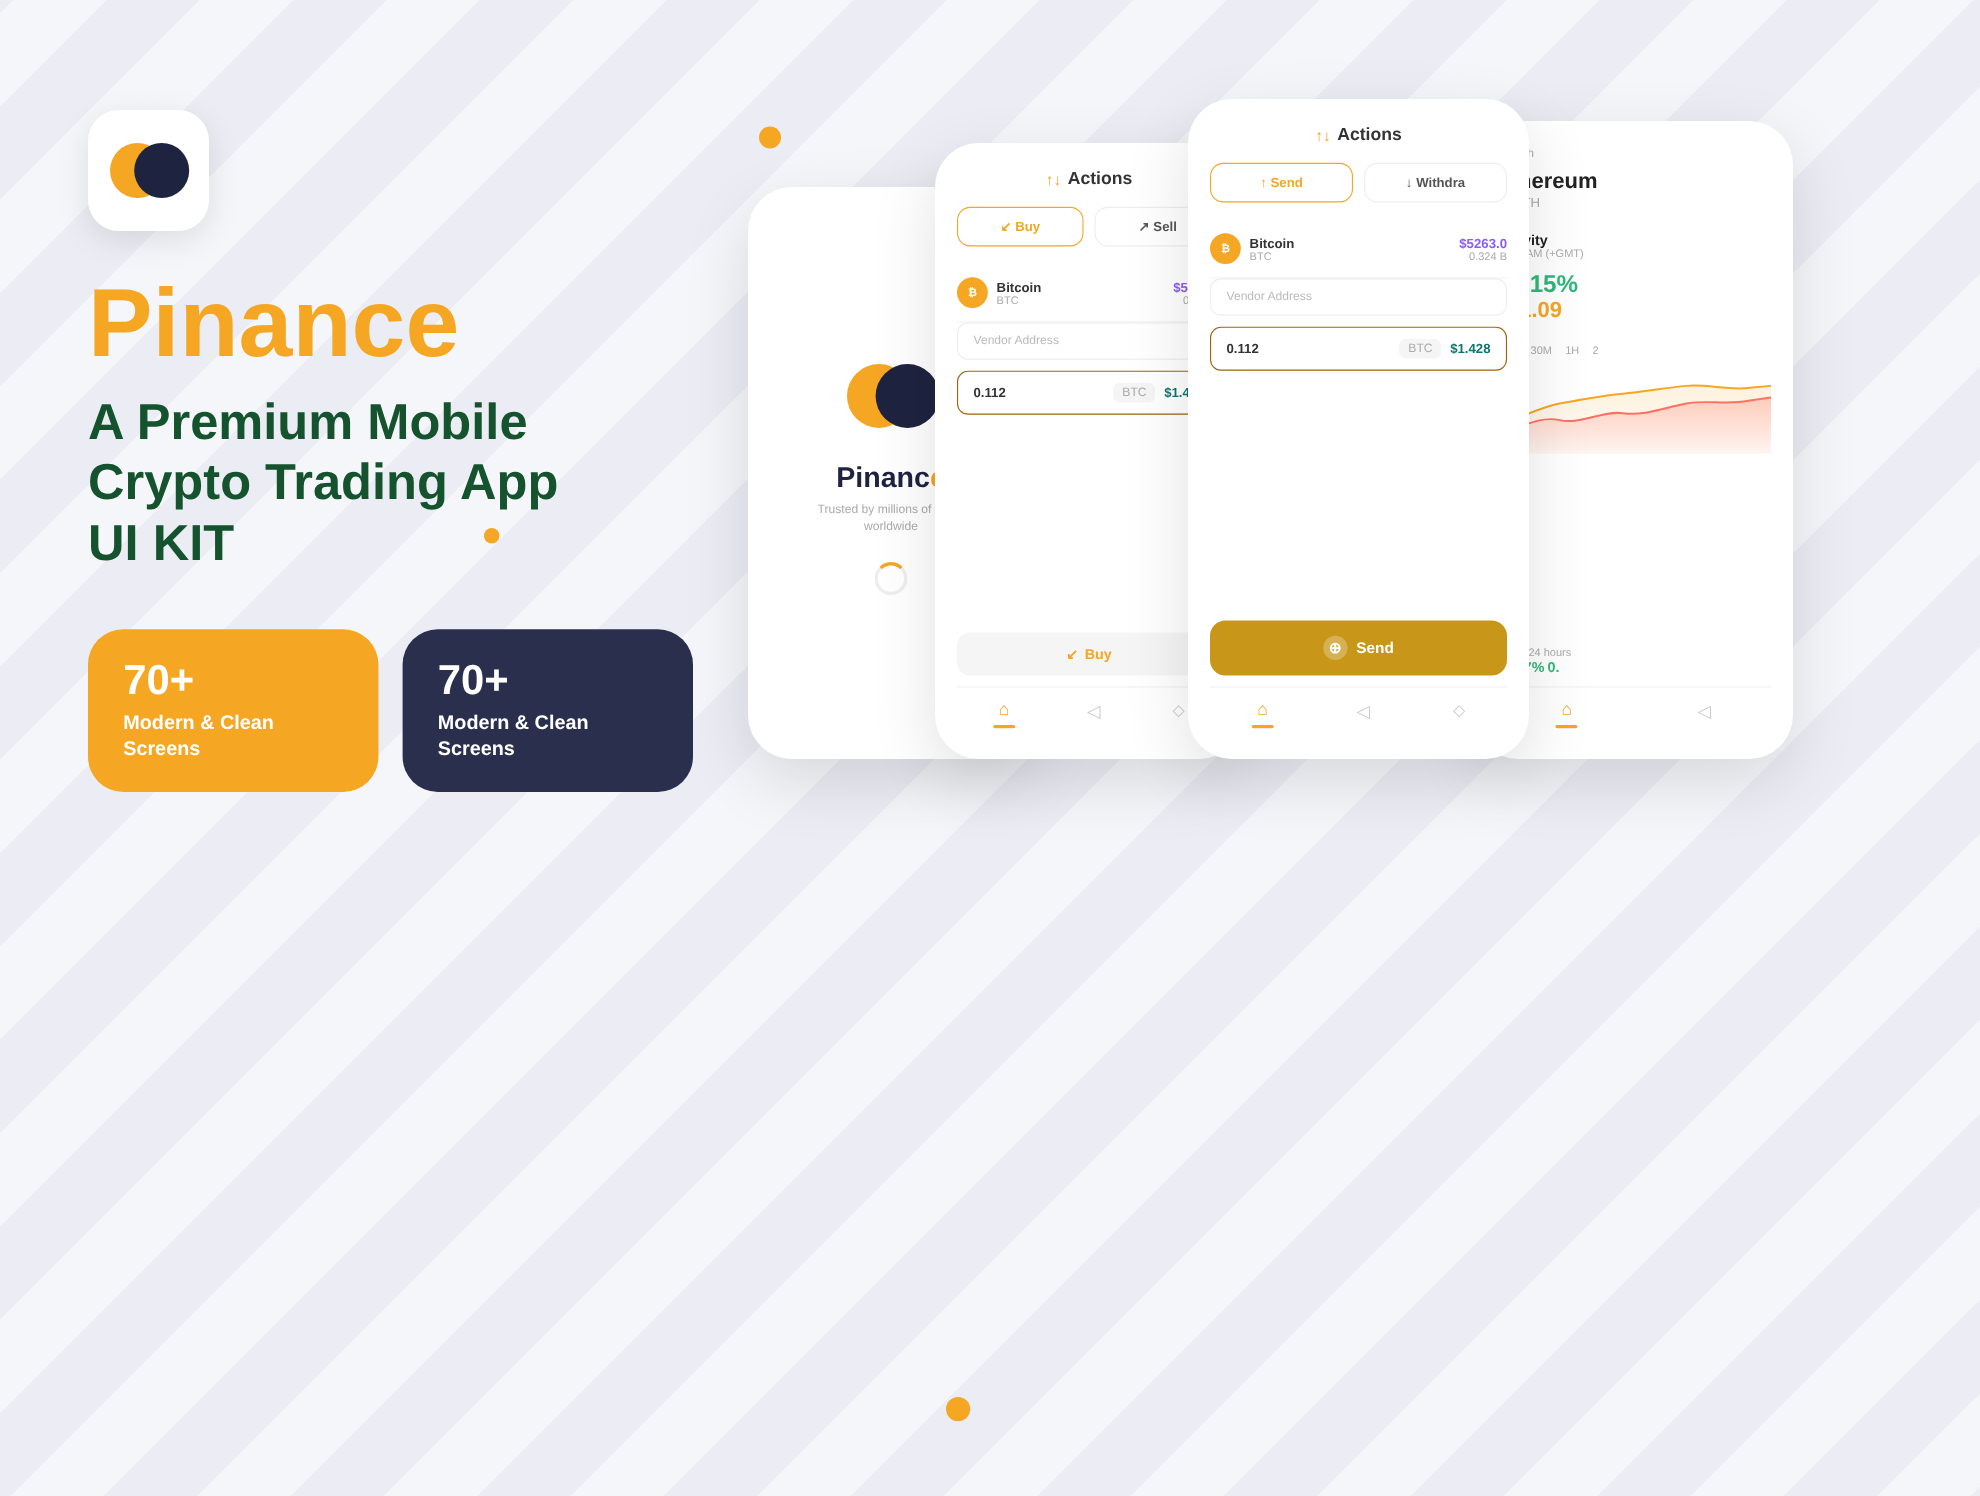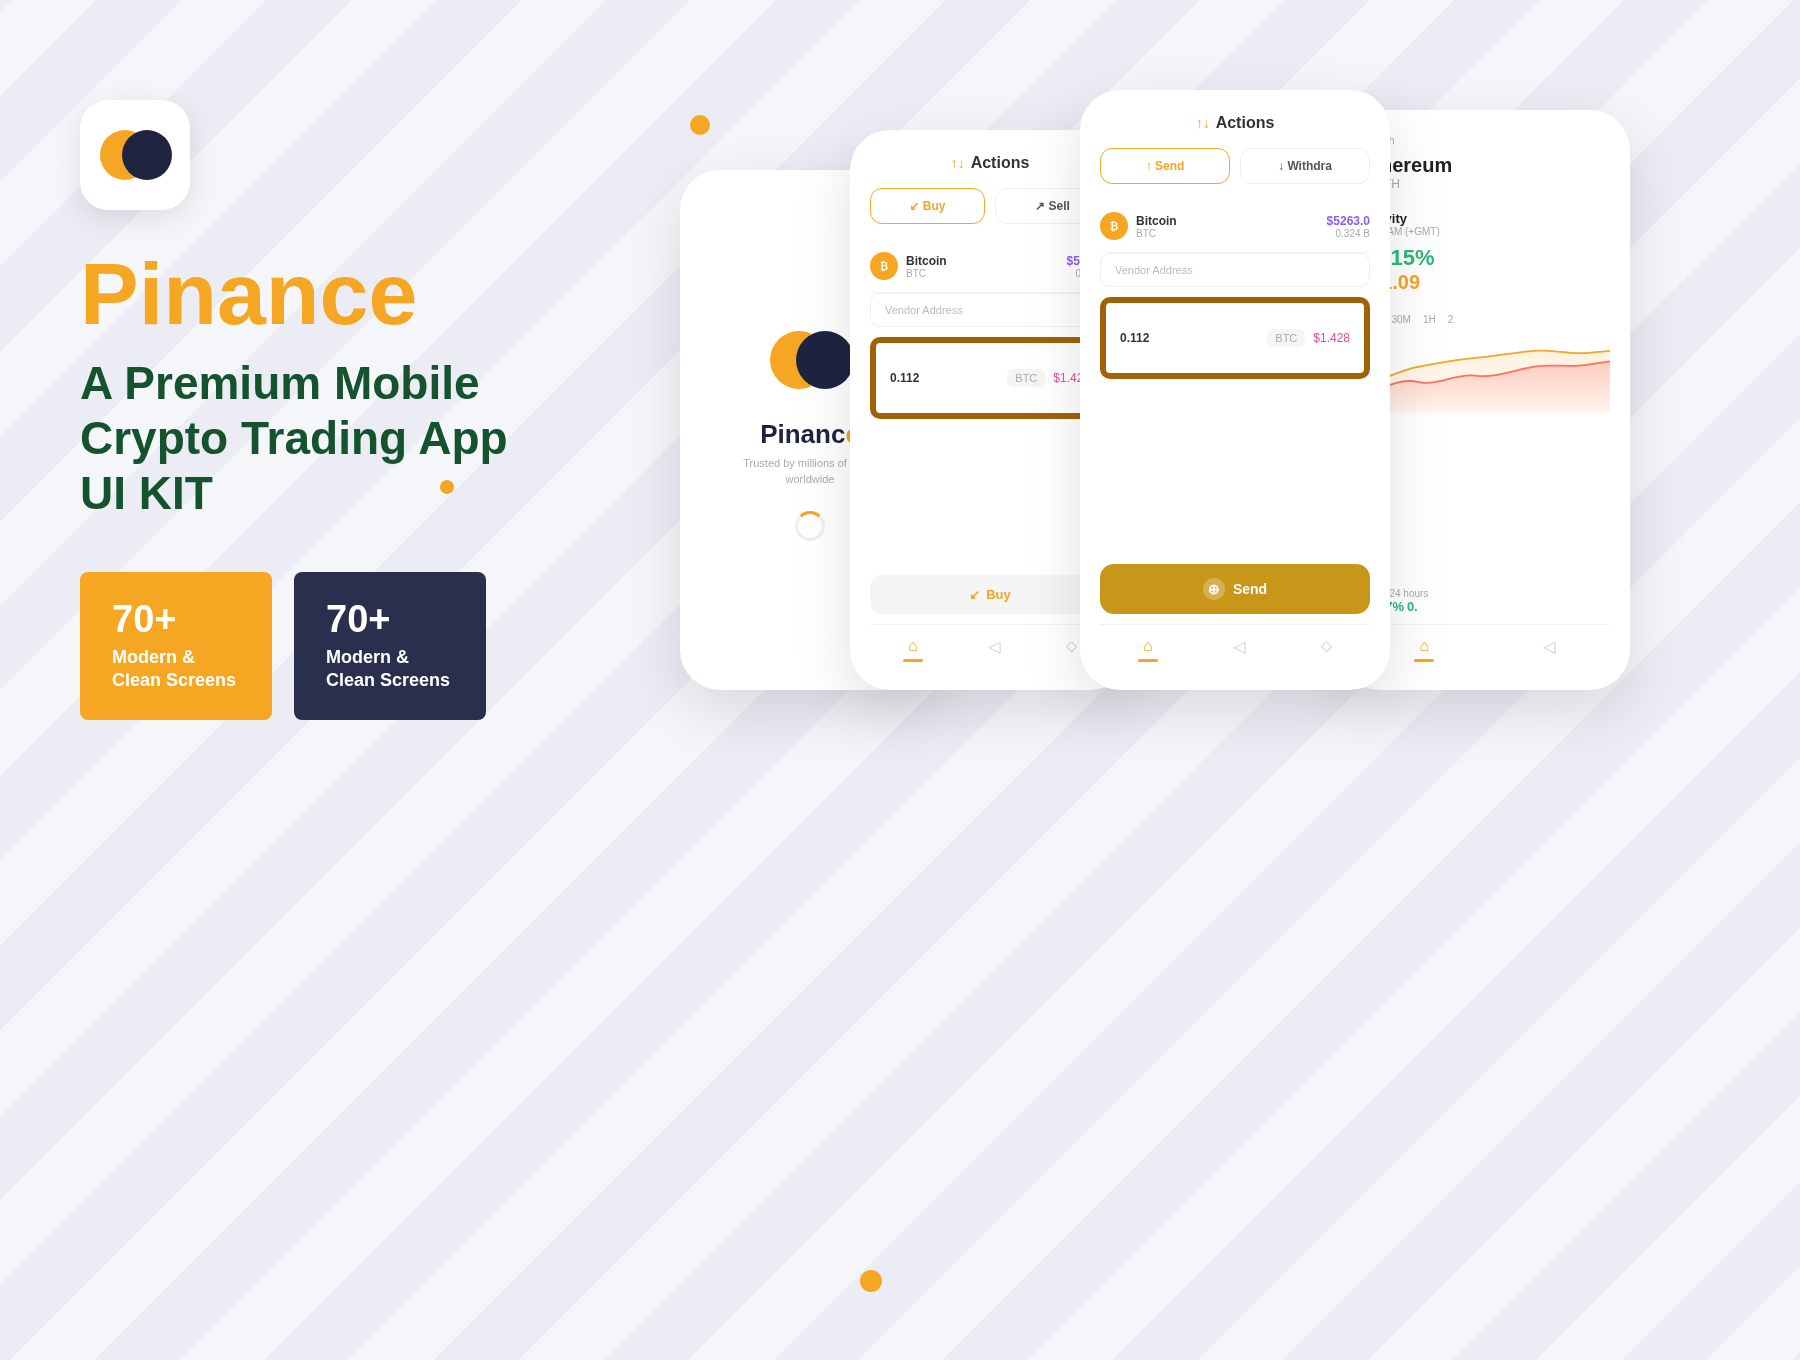--- a/index.html
+++ b/index.html
@@ -104,22 +104,22 @@
     }
 
     .feature-cards {
       display: flex;
       gap: 22px;
       margin-bottom: 60px;
     }
 
     .feature-card {
       padding: 28px 32px;
-      border-radius: 8px;
-      width: 192px;
+      border-radius: 32px;
+      width: 264px;
       min-height: 145px;
     }
 
     .feature-card.yellow { background: #F5A623; }
     .feature-card.dark { background: #2a2f4e; }
 
     .feature-card-number {
       font-size: 38px;
       font-weight: 800;
       color: white;
@@ -321,45 +321,45 @@
       font-size: 11px;
       color: #bbb;
       margin-bottom: 10px;
       background: white;
     }
 
     .amount-row {
       display: flex;
       gap: 8px;
       align-items: center;
-      border: 6px solid #a16207;
+      border: 1px solid #a16207;
       border-radius: 10px;
-      padding: 26px 14px;
+      padding: 10px 14px;
       margin-bottom: 14px;
     }
 
     .amount-val {
       font-size: 12px;
       font-weight: 600;
       color: #333;
       flex: 1;
     }
 
     .amount-ticker {
       font-size: 11px;
       color: #aaa;
       background: #f5f5f5;
       padding: 3px 8px;
       border-radius: 6px;
     }
 
     .amount-usd {
       font-size: 12px;
-      font-weight: 400;
-      color: #ec4899;
+      font-weight: 700;
+      color: #0f766e;
     }
 
     .buy-btn-bar {
       margin-top: auto;
       background: #f5f5f5;
       border-radius: 12px;
       padding: 12px;
       text-align: center;
       font-size: 13px;
       font-weight: 600;

